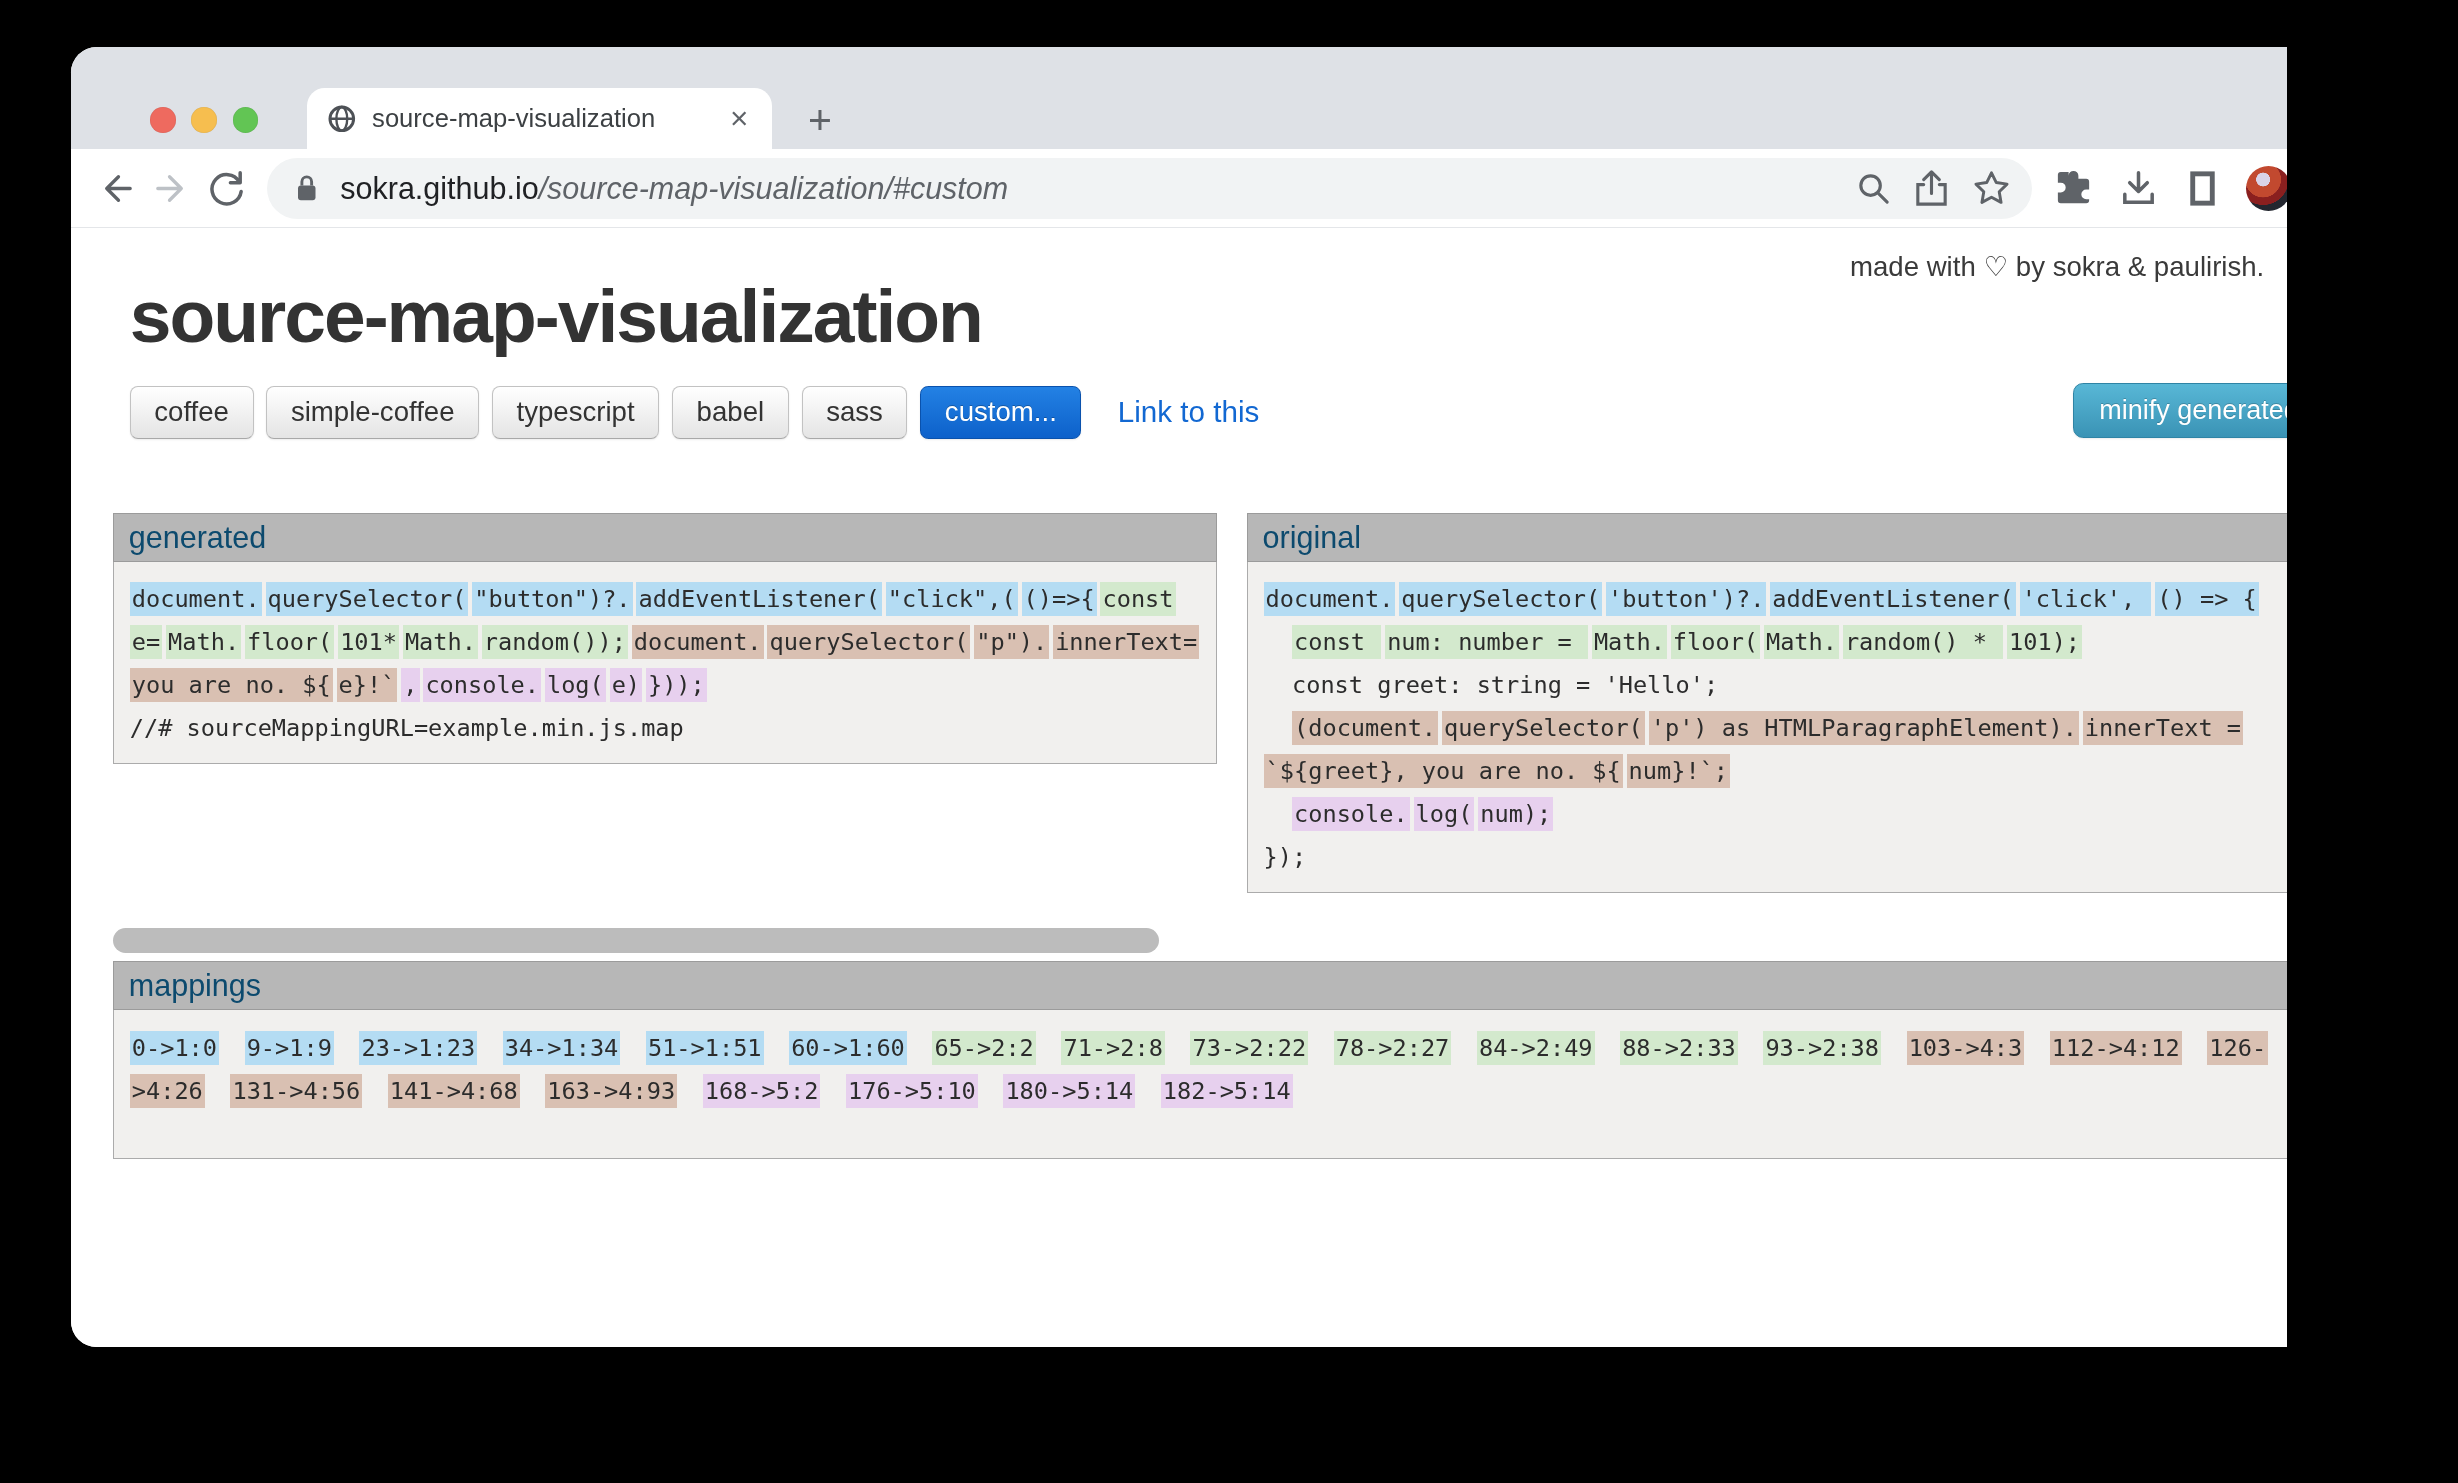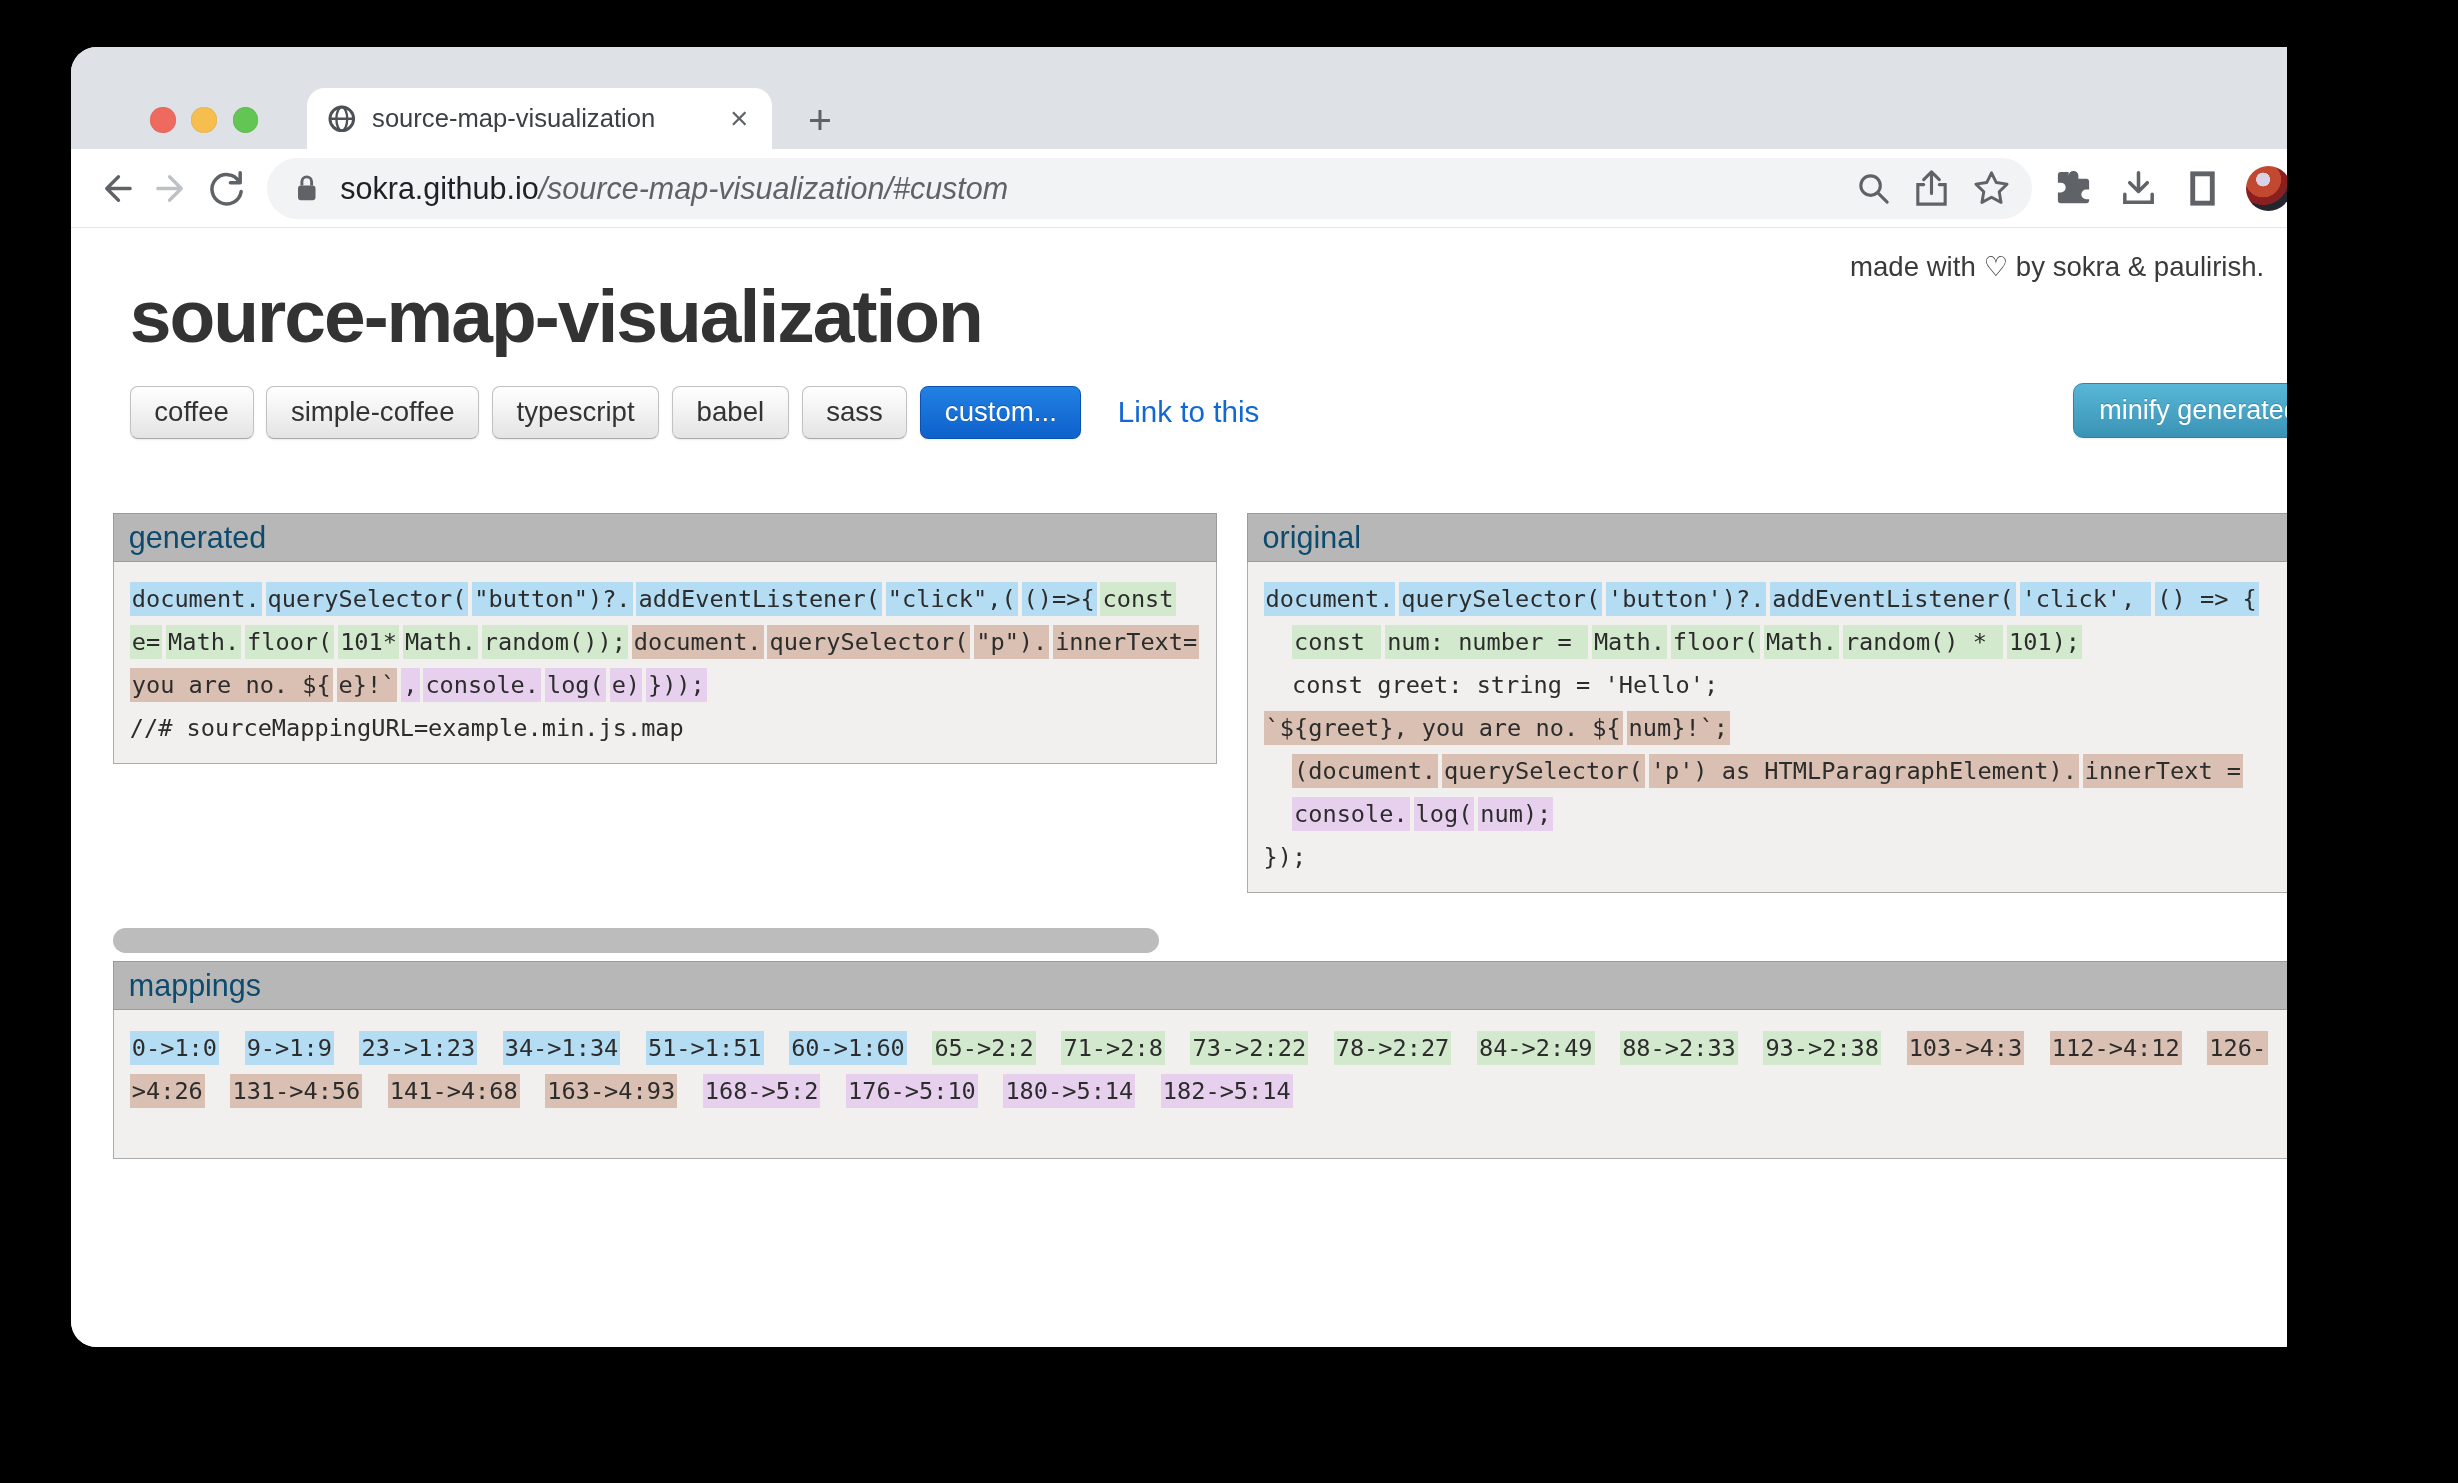--- a/index.html
+++ b/index.html
@@ -191,22 +191,22 @@
               <div class="code-line"><span class="tok c-t">you are no. ${</span><span class="tok c-t">e}!`</span><span class="tok c-p">,</span><span class="tok c-p">console.</span><span class="tok c-p">log(</span><span class="tok c-p">e)</span><span class="tok c-p">}));</span></div>
               <div class="code-line"><span class="tok c-n">//# sourceMappingURL=example.min.js.map</span></div>
             </div>
         </div>
         <div class="panel">
           <div class="panel-h">original</div>
           <div class="panel-body">
               <div class="code-line"><span class="tok c-b">document.</span><span class="tok c-b">querySelector(</span><span class="tok c-b">'button')?.</span><span class="tok c-b">addEventListener(</span><span class="tok c-b">'click', </span><span class="tok c-b">() =&gt; {</span></div>
               <div class="code-line"><span class="tok c-n">  </span><span class="tok c-g">const </span><span class="tok c-g">num: number = </span><span class="tok c-g">Math.</span><span class="tok c-g">floor(</span><span class="tok c-g">Math.</span><span class="tok c-g">random() * </span><span class="tok c-g">101);</span></div>
               <div class="code-line"><span class="tok c-n">  const greet: string = 'Hello';</span></div>
+              <div class="code-line"><span class="tok c-n">  </span><span class="tok c-t">(document.</span><span class="tok c-t">querySelector(</span><span class="tok c-t">'p') as HTMLParagraphElement).</span><span class="tok c-t">innerText =</span></div>
               <div class="code-line"><span class="tok c-t">`${greet}, you are no. ${</span><span class="tok c-t">num}!`;</span></div>
-              <div class="code-line"><span class="tok c-n">  </span><span class="tok c-t">(document.</span><span class="tok c-t">querySelector(</span><span class="tok c-t">'p') as HTMLParagraphElement).</span><span class="tok c-t">innerText =</span></div>
               <div class="code-line"><span class="tok c-n">  </span><span class="tok c-p">console.</span><span class="tok c-p">log(</span><span class="tok c-p">num);</span></div>
               <div class="code-line"><span class="tok c-n">});</span></div>
             </div>
         </div>
       </div>
 
       <div class="hscroll"></div>
 
       <div class="mappings">
         <div class="panel-h">mappings</div>

